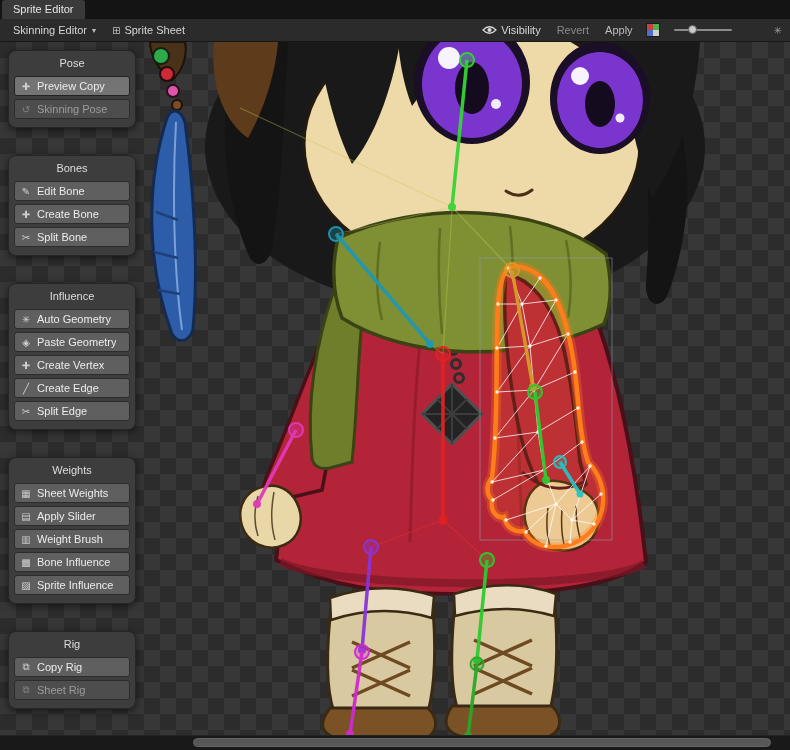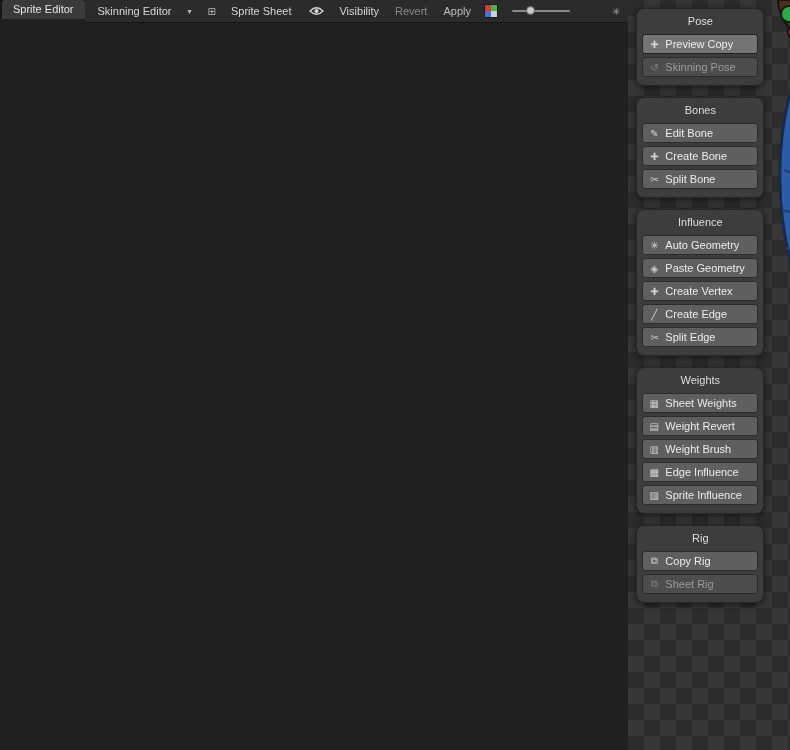--- a/index.html
+++ b/index.html
@@ -1,26 +1,26 @@
 <!DOCTYPE html>
 <html><head>
 <meta charset="utf-8">
 <style>
   html,body{margin:0;padding:0;width:790px;height:750px;overflow:hidden;
     font-family:"Liberation Sans","DejaVu Sans",sans-serif;background:#202020;}
-  .window{width:790px;height:750px;display:flex;flex-direction:row;position:relative;}
+  .window{width:790px;height:750px;display:flex;flex-direction:column;position:relative;}
 
   
   .tabstrip{height:19px;background:#141414;display:flex;align-items:flex-end;flex:0 0 auto;}
   .tab{background:#3a3a3a;color:#e6e6e6;font-size:11px;padding:3px 11px 3px;border-radius:3px 3px 0 0;margin-left:2px;line-height:13px;}
 
   
   .toolbar{height:22px;background:#2b2b2b;border-bottom:1px solid #161616;display:flex;align-items:center;
     font-size:11px;color:#d6d6d6;padding:0 6px;gap:2px;flex:0 0 auto;}
-  .tb-btn{display:flex;align-items:center;gap:15px;padding:2px 7px;border-radius:2px;white-space:nowrap;cursor:default;}
+  .tb-btn{display:flex;align-items:center;gap:4px;padding:2px 7px;border-radius:2px;white-space:nowrap;cursor:default;}
   .chev{font-size:8px;color:#bdbdbd;margin-left:1px;}
   .tb-ico{font-size:10px;color:#b8b8b8;}
   .spacer{flex:1;}
   .tb-dim span{color:#8b8b8b;}
   .tb-dim2 span{color:#bdbdbd;}
   .eye{display:block;}
   .rgb-icon{display:grid;grid-template-columns:6px 6px;grid-template-rows:6px 6px;margin:0 6px 0 4px;border:1px solid #1c1c1c;}
   .rgb-icon i{display:block;}
   .rgb-icon .r{background:#c94040;} .rgb-icon .g{background:#4eb14e;}
   .rgb-icon .b{background:#4a6fd0;} .rgb-icon .a{background:#cfcfcf;}
@@ -32,21 +32,21 @@
   
   .canvas{flex:1;position:relative;overflow:hidden;
     background-color:#2c2c2c;
     background-image:
       linear-gradient(45deg,#373737 25%,transparent 25%,transparent 75%,#373737 75%),
       linear-gradient(45deg,#373737 25%,transparent 25%,transparent 75%,#373737 75%);
     background-size:32px 32px;background-position:0 0,16px 16px;}
   svg.art{position:absolute;left:0;top:0;}
 
   
-  .panels{position:absolute;top:8px;left:8px;display:flex;flex-direction:column;gap:11px;}
+  .panels{position:absolute;top:8px;left:8px;display:flex;flex-direction:column;gap:27px;}
   .panel{width:128px;background:#3d3d3d;border:1px solid #262626;border-radius:8px;
     padding:3px 3px 5px;box-shadow:0 2px 8px rgba(0,0,0,.55);box-sizing:border-box;}
   .panel-title{text-align:center;color:#dedede;font-size:11px;padding:3px 0 4px;}
   .tool-btn{display:flex;align-items:center;gap:5px;height:18px;margin:3px 2px;background:#5f5f5f;
     border:1px solid #2c2c2c;border-radius:3px;color:#ececec;font-size:11px;padding:0 5px;cursor:default;}
   .tool-btn .tool-icon{width:12px;text-align:center;font-size:10px;color:#cfcfcf;flex:0 0 auto;}
   .tool-btn .tool-label{white-space:nowrap;overflow:hidden;}
   .tool-btn.active{background:#747474;border-color:#222;}
   .tool-btn.disabled{background:#4d4d4d;color:#9b9b9b;}
   .tool-btn.disabled .tool-icon{color:#828282;}
@@ -349,29 +349,29 @@
       </div>
 
       <div class="panel">
         <div class="panel-title">Weights</div>
         <div class="tool-btn">
           <span class="tool-icon">▦</span>
           <span class="tool-label">Sheet Weights</span>
         </div>
         <div class="tool-btn">
           <span class="tool-icon">▤</span>
-          <span class="tool-label">Weight Revert</span>
+          <span class="tool-label">Apply Slider</span>
         </div>
         <div class="tool-btn">
           <span class="tool-icon">▥</span>
           <span class="tool-label">Weight Brush</span>
         </div>
         <div class="tool-btn">
           <span class="tool-icon">▩</span>
-          <span class="tool-label">Edge Influence</span>
+          <span class="tool-label">Bone Influence</span>
         </div>
         <div class="tool-btn">
           <span class="tool-icon">▨</span>
           <span class="tool-label">Sprite Influence</span>
         </div>
       </div>
 
       <div class="panel">
         <div class="panel-title">Rig</div>
         <div class="tool-btn">

